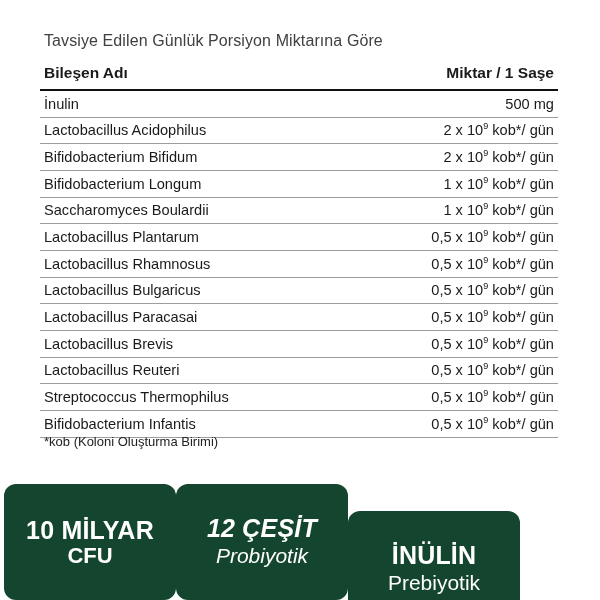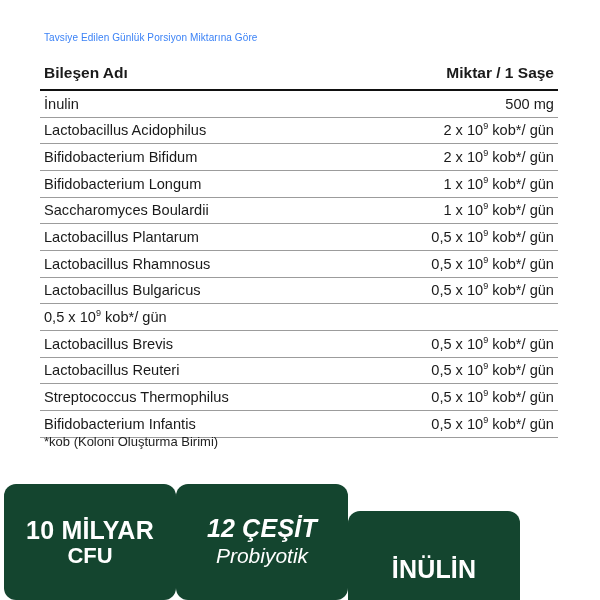--- a/index.html
+++ b/index.html
@@ -17,22 +17,22 @@
   .page {
     position: relative;
     width: 600px;
     height: 600px;
     box-sizing: border-box;
   }
   .subtitle {
     position: absolute;
     left: 44px;
     top: 32px;
-    font-size: 10px;
-    color: #3b82f6;
+    font-size: 16px;
+    color: #404040;
     letter-spacing: 0.1px;
     text-align: right;
   }
   .table {
     position: absolute;
     left: 40px;
     top: 58px;
     width: 518px;
   }
   .head-row {
@@ -157,20 +157,21 @@
         </div>
         <div class="row">
           <div class="col-left">Lactobacillus Rhamnosus</div>
           <div class="col-right"><span>0,5 x 10</span><sup>9</sup><span> kob*/ gün</span></div>
         </div>
         <div class="row">
           <div class="col-left">Lactobacillus Bulgaricus</div>
           <div class="col-right"><span>0,5 x 10</span><sup>9</sup><span> kob*/ gün</span></div>
         </div>
         <div class="row">
+          <div class="col-left">Lactobacillus Paracasai</div>
           <div class="col-right"><span>0,5 x 10</span><sup>9</sup><span> kob*/ gün</span></div>
         </div>
         <div class="row">
           <div class="col-left">Lactobacillus Brevis</div>
           <div class="col-right"><span>0,5 x 10</span><sup>9</sup><span> kob*/ gün</span></div>
         </div>
         <div class="row">
           <div class="col-left">Lactobacillus Reuteri</div>
           <div class="col-right"><span>0,5 x 10</span><sup>9</sup><span> kob*/ gün</span></div>
         </div>
@@ -191,16 +192,17 @@
       <div class="badge" style="background: rgb(20, 69, 47);">
         <div class="line1">10 MİLYAR</div>
         <div class="line2">CFU</div>
       </div>
       <div class="badge light" style="background: rgb(20, 69, 47); font-style: italic;">
         <div class="line1">12 ÇEŞİT</div>
         <div class="line2">Probiyotik</div>
       </div>
       <div class="badge light" style="background: rgb(20, 69, 47); margin-top: 27px;">
         <div class="line1">İNÜLİN</div>
+        <div class="line2">Prebiyotik</div>
       </div>
     </div>
 
 </div>
 
 </body></html>

